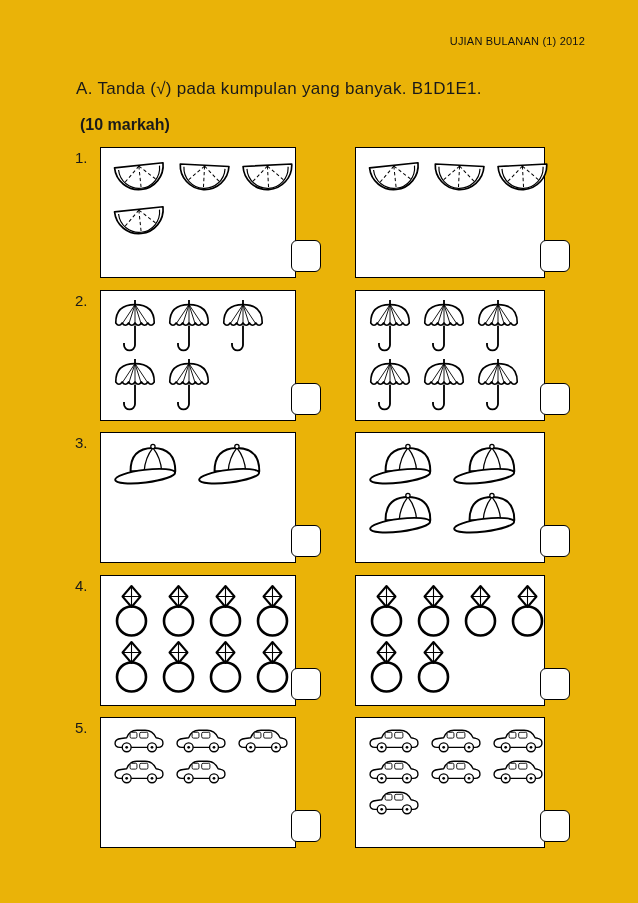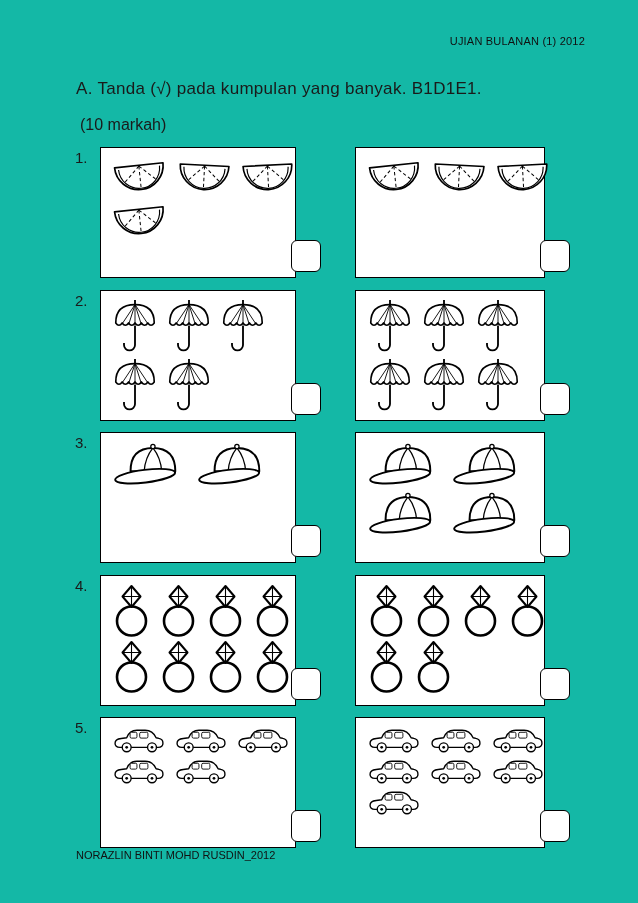--- a/index.html
+++ b/index.html
@@ -1,25 +1,25 @@
 <!DOCTYPE html>
 <html><head>
 <meta charset="utf-8">
 <style>
   * { margin:0; padding:0; box-sizing:border-box; }
   html,body { background:#fff; }
   body {
     width:638px; height:903px; position:relative; overflow:hidden;
     font-family:"Liberation Sans", sans-serif; color:#000;
   }
-  .page { position:absolute; inset:0; background:#14b8a6; }
+  .page { position:absolute; inset:0; background:#eab308; }
   .header-line { position:absolute; top:35px; right:53px; font-size:11px; letter-spacing:.2px; color:#111; }
   .title { position:absolute; top:79px; left:76px; font-size:17px; letter-spacing:.3px; color:#1a1a1a; white-space:pre; }
   .title b { font-weight:normal; }
-  .marks { position:absolute; top:116px; left:80px; font-size:16px; color:#1a1a1a; }
+  .marks { position:absolute; top:116px; left:80px; font-size:16px; color:#1a1a1a;font-weight:bold; }
   .footer-line { position:absolute; top:849px; left:76px; font-size:11px; color:#111; }
   .questions { position:absolute; inset:0; }
   .question-row { position:absolute; left:75px; width:520px; height:131px; }
   .qnum { position:absolute; left:0; top:2px; font-size:15px; color:#1a1a1a; }
   .group-box { position:absolute; top:0; height:131px; border:1.6px solid #000; background:#fff; }
   .group-box.left  { left:25px;  width:196px; }
   .group-box.right { left:280px; width:190px; }
   .items { position:absolute; inset:0; padding:8px 0 0 12px; display:flex; flex-direction:column; gap:2px; }
   .item-row { display:flex; gap:10px; align-items:flex-start; }
   .answer-box {
@@ -347,14 +347,13 @@
               <svg class="item item-car">
                 <use href="#sym-car" xlink:href="#sym-car"></use>
               </svg>
             </div>
           </div>
       <div class="answer-box"></div>
     </div>
   </div>
 </div>
 
-  <div class="footer-line">NORAZLIN BINTI MOHD RUSDIN_2012</div>
 </div>
 
 </body></html>

